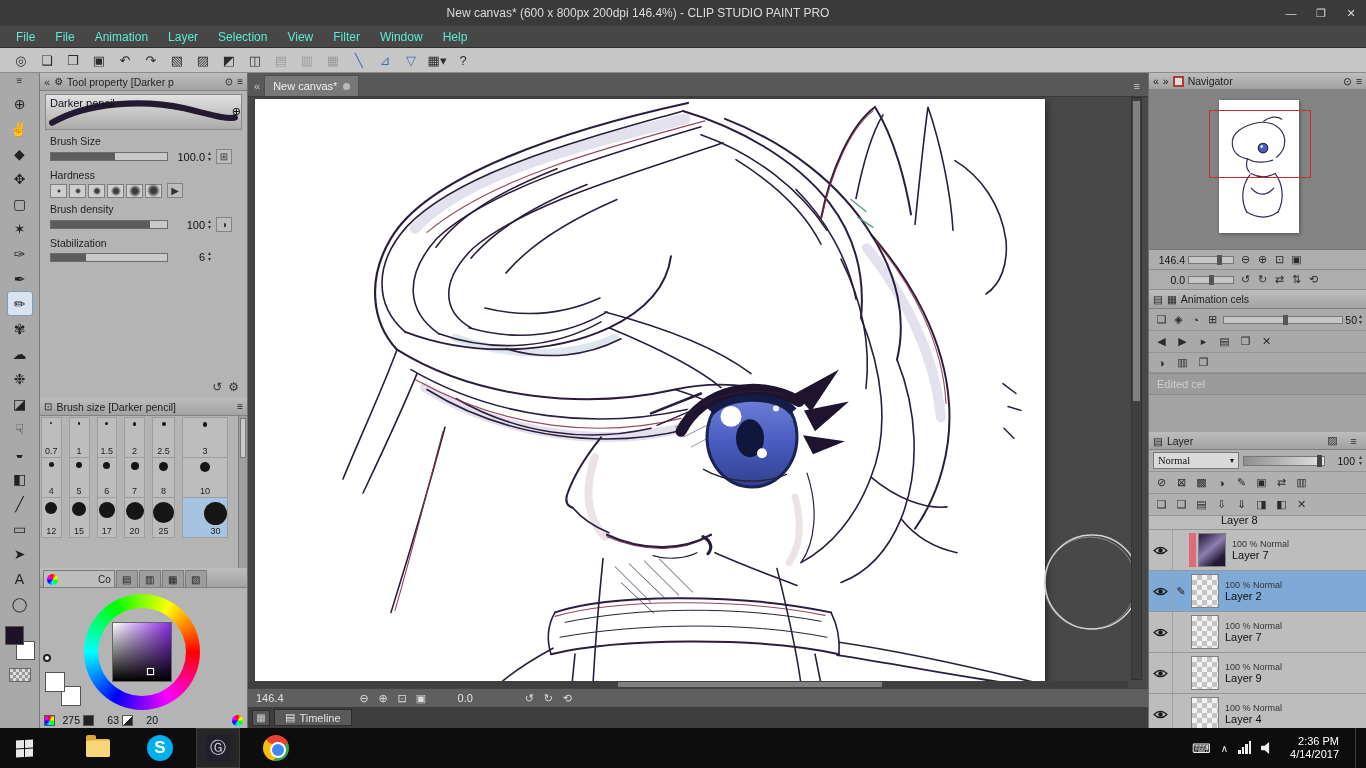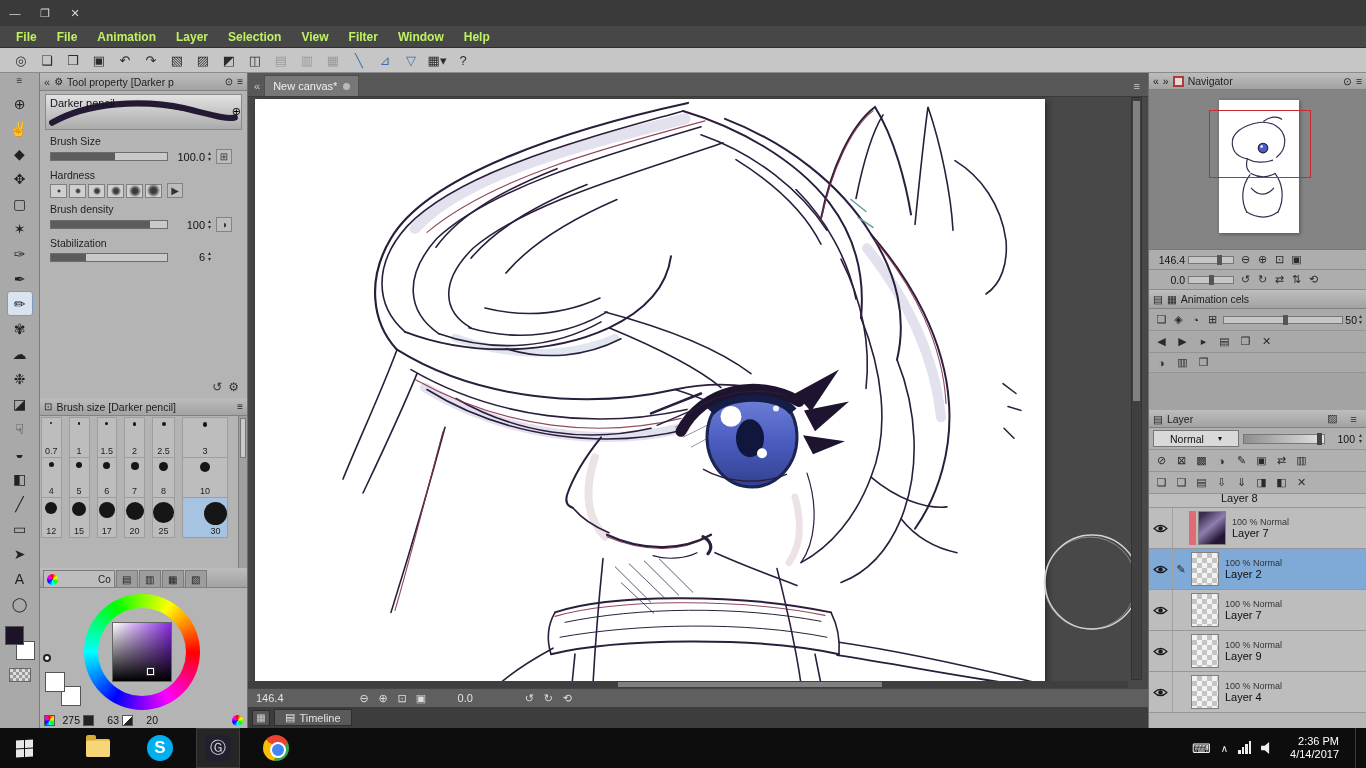--- a/index.html
+++ b/index.html
@@ -6,21 +6,21 @@
     font-family:"Liberation Sans",sans-serif;background:#484848;-webkit-font-smoothing:antialiased;}
   *{box-sizing:border-box;user-select:none;}
   #app{width:1366px;height:768px;display:flex;flex-direction:column;}
 
   
   .titlebar{height:26px;background:#3a3a3a;color:#dcdcdc;display:flex;align-items:center;font-size:12px;flex:0 0 26px;}
   .titlebar .ttl{flex:1;text-align:center;}
   .wbtn{width:30px;height:26px;display:flex;align-items:center;justify-content:center;color:#d8d8d8;font-size:11px;}
   
   .menubar{height:22px;background:#474747;display:flex;align-items:center;padding-left:6px;flex:0 0 22px;border-bottom:1px solid #2e2e2e;}
-  .menu-item{color:#bef264;font-size:12px;padding:2px 10px;font-weight:bold;}
+  .menu-item{color:#5eead4;font-size:12px;padding:2px 10px;}
   
   .toolbar{height:25px;background:#c6c6c6;border-bottom:1px solid #8a8a8a;display:flex;align-items:center;padding-left:10px;gap:4px;flex:0 0 25px;}
   .tbicon{width:22px;height:20px;display:flex;align-items:center;justify-content:center;font-size:13px;color:#2c2c2c;border:1px solid transparent;border-radius:2px;}
   .tbicon.disabled{color:#9b9b9b;}
   .tbicon.accent{color:#3a6fb5;}
   
   .workspace{flex:1;display:flex;min-height:0;}
   
   .toolcol{width:40px;background:#a9a9a9;border-right:1px solid #7c7c7c;display:flex;flex-direction:column;align-items:center;padding-top:2px;}
   .toolcol .hdr{font-size:10px;color:#333;height:16px;}
@@ -117,21 +117,21 @@
   .navrow .val{width:32px;text-align:right;}
   .minislider{position:relative;width:46px;height:8px;background:#c6c6c6;border:1px solid #777;}
   .minislider i{position:absolute;top:-2px;width:5px;height:10px;background:#555;}
   .picon{width:17px;height:16px;display:flex;align-items:center;justify-content:center;font-size:11px;color:#2a2a2a;}
   .animhdr{height:19px;background:linear-gradient(#bdbdbd,#a2a2a2);border-bottom:1px solid #818181;display:flex;align-items:center;gap:4px;padding:0 4px;font-size:10.5px;color:#1c1c1c;}
   .animrow{height:22px;display:flex;align-items:center;gap:2px;padding:0 4px;background:#a9a9a9;border-bottom:1px solid #949494;font-size:10.5px;color:#111;}
   .animrow.r3{height:20px;}
   .editedcel{height:22px;margin:0;background:#9b9b9b;border-top:1px solid #8a8a8a;border-bottom:1px solid #8a8a8a;display:flex;align-items:center;padding-left:8px;font-size:11px;color:#cfcfcf;}
   .animspace{height:37px;background:#a3a3a3;}
   .blendrow{height:22px;display:flex;align-items:center;gap:4px;padding:0 4px;background:#b0b0b0;border-bottom:1px solid #949494;}
-  .blendsel{width:86px;height:17px;background:#d9d9d9;border:1px solid #777;font-size:10.5px;color:#111;display:flex;align-items:center;padding:0 16px;}
+  .blendsel{width:86px;height:17px;background:#d9d9d9;border:1px solid #777;font-size:10.5px;color:#111;display:flex;align-items:center;padding:0 4px;font-family:Liberation Serif, serif;}
   .blendsel span:last-child{margin-left:auto;font-size:8px;}
   .opaslider{position:relative;flex:1;height:10px;border:1px solid #777;background:linear-gradient(to right,#8e8e8e,#e3e3e3);}
   .opaslider i{position:absolute;right:2px;top:-2px;width:5px;height:12px;background:#444;}
   .opaval{width:26px;text-align:right;font-size:10.5px;color:#111;}
   .iconsrow{height:22px;display:flex;align-items:center;gap:3px;padding:0 4px;background:#b0b0b0;border-bottom:1px solid #949494;}
   .layerlist{flex:1;overflow:hidden;background:#b7b7b7;display:flex;flex-direction:column;}
   .lrow{height:41px;flex:0 0 41px;display:flex;align-items:center;border-bottom:1px solid #979797;background:#bdbdbd;}
   .lrow.partial-top{height:14px;flex:0 0 14px;overflow:hidden;align-items:flex-start;}
   .lrow.partial-top .lname8{margin-left:72px;font-size:11px;color:#111;margin-top:-2px;}
   .lrow.selected{background:#7fa9d6;}
@@ -165,20 +165,21 @@
   .spk{width:13px;height:13px;background:#eee;clip-path:polygon(0 32%,28% 32%,62% 4%,62% 96%,28% 68%,0 68%);}
   .clock{display:flex;flex-direction:column;align-items:flex-end;font-size:11px;line-height:13px;color:#fff;padding:0 6px;}
   .showdesk{width:5px;height:40px;border-left:1px solid #3a3a3a;}
 </style>
 </head>
 <body>
 
 <div id="app">
 
   <header class="titlebar">
+    <div class="ttl">New canvas* (600 x 800px 200dpi 146.4%)  - CLIP STUDIO PAINT PRO</div>
     <div class="wbtn">—</div>
     <div class="wbtn">❐</div>
     <div class="wbtn">✕</div>
   </header>
 
   <nav class="menubar">
       <span class="menu-item">File</span>
       <span class="menu-item">File</span>
       <span class="menu-item">Animation</span>
       <span class="menu-item">Layer</span>
@@ -744,20 +745,21 @@
             <span class="picon">✕</span>
           </span>
       </div>
       <div class="animrow r3">
         <span style="display:flex;gap:4px;">
             <span class="picon">◑</span>
             <span class="picon">▥</span>
             <span class="picon">❐</span>
           </span>
       </div>
+      <div class="editedcel">Edited cel</div>
       <div class="animspace"></div>
 
       <div class="animhdr" style="height:18px;">
         <span>▤</span>
         <span>Layer</span>
         <span style="flex:1"></span>
         <span style="display:flex;gap:4px;">
             <span class="picon">▨</span>
             <span class="picon">≡</span>
           </span>

